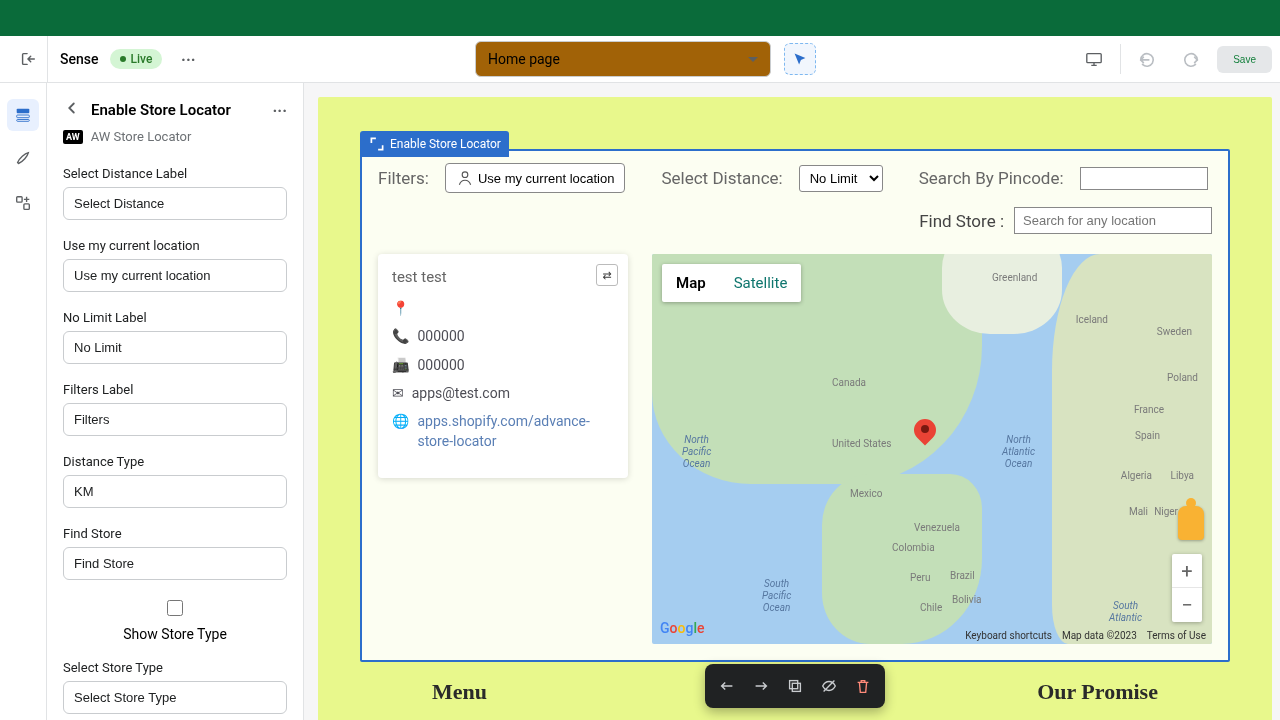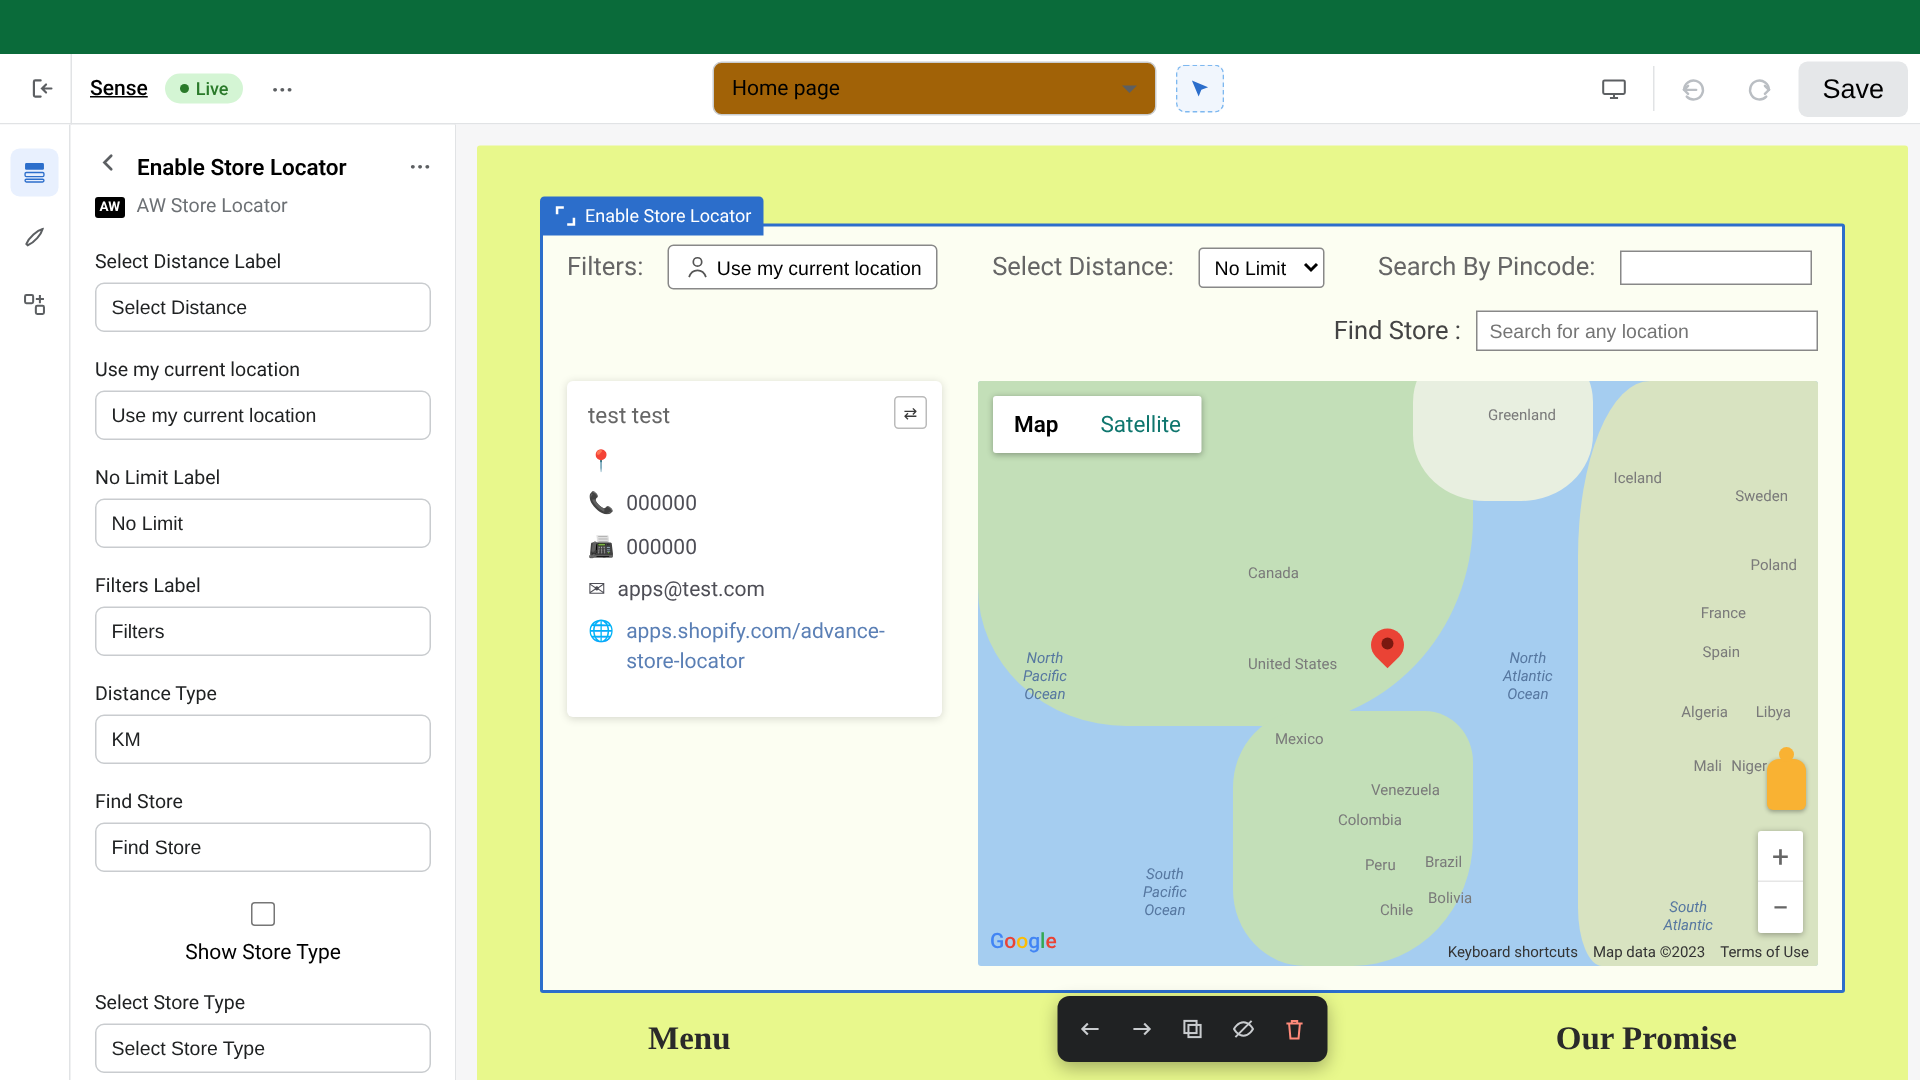--- a/index.html
+++ b/index.html
@@ -4,31 +4,31 @@
 <style>
 * { box-sizing: border-box; margin: 0; padding: 0; }
 body { font-family: -apple-system, BlinkMacSystemFont, "Segoe UI", Roboto, sans-serif; background: #fff; width: 1280px; height: 720px; overflow: hidden; }
 
 
 .topgreen { position: absolute; top: 0; left: 0; right: 0; height: 36px; background: #0a6b3a; }
 
 
 .header { position: absolute; top: 36px; left: 0; right: 0; height: 47px; background: #fff; border-bottom: 1px solid #e1e3e5; display: flex; align-items: center; padding: 0 8px; }
 .header-exit { width: 40px; height: 47px; display: flex; align-items: center; justify-content: center; border-right: 1px solid #e1e3e5; cursor: pointer; }
-.header-title { padding: 0 12px; font-size: 14px; font-weight: 500; text-decoration: underline; }
+.header-title { padding: 0 12px; font-size: 14px; font-weight: 500; }
 .live-badge { background: #d4f5d4; color: #2a7a2a; font-size: 12px; padding: 3px 10px; border-radius: 10px; font-weight: 500; display: flex; align-items: center; gap: 4px; }
 .live-badge::before { content: ""; width: 6px; height: 6px; background: #2a7a2a; border-radius: 50%; }
 .header-more { margin-left: 10px; width: 32px; height: 32px; display: flex; align-items: center; justify-content: center; border-radius: 6px; cursor: pointer; font-weight: bold; color: #5c5f62; }
 .page-select { position: absolute; left: 475px; width: 296px; height: 36px; border: 1px solid #c9cccf; border-radius: 6px; display: flex; align-items: center; padding: 0 12px; font-size: 14px; cursor: pointer; background: #a16207; }
 .page-select::after { content: ""; position: absolute; right: 12px; border: 5px solid transparent; border-top-color: #5c5f62; margin-top: 5px; }
 .inspector-btn { position: absolute; left: 784px; width: 32px; height: 32px; border: 1px dashed #7eb8f0; border-radius: 6px; display: flex; align-items: center; justify-content: center; cursor: pointer; background: #f1f6fd; }
 .header-right { position: absolute; right: 8px; display: flex; align-items: center; gap: 8px; }
 .header-icon { width: 36px; height: 36px; display: flex; align-items: center; justify-content: center; cursor: pointer; color: #5c5f62; border-radius: 4px; }
 .header-sep { width: 1px; height: 30px; background: #e1e3e5; }
-.save-btn { background: #e5e7e9; color: #000000; border: none; padding: 8px 16px; border-radius: 6px; font-size: 18px; cursor: not-allowed; }
+.save-btn { background: #e5e7e9; color: #15803d; border: none; padding: 8px 16px; border-radius: 6px; font-size: 10px; cursor: not-allowed; }
 
 
 .leftrail { position: absolute; top: 83px; left: 0; width: 47px; bottom: 0; background: #fff; border-right: 1px solid #e1e3e5; display: flex; flex-direction: column; align-items: center; padding-top: 16px; gap: 12px; }
 .rail-btn { width: 32px; height: 32px; border-radius: 6px; display: flex; align-items: center; justify-content: center; cursor: pointer; color: #5c5f62; }
 .rail-btn.active { background: #e8f0fe; color: #2c6ecb; }
 
 
 .sidebar { position: absolute; top: 83px; left: 47px; width: 257px; bottom: 0; background: #fff; border-right: 1px solid #e1e3e5; overflow-y: auto; }
 .sidebar-head { display: flex; align-items: center; padding: 16px 16px 8px; gap: 10px; }
 .back-btn { cursor: pointer; font-size: 18px; color: #5c5f62; }
@@ -48,21 +48,21 @@
 .canvas { position: absolute; top: 83px; left: 304px; right: 0; bottom: 0; background: #f6f6f7; padding: 14px 8px 0 14px; overflow: hidden; }
 .preview { background: #e8f88c; width: 100%; height: 100%; border-radius: 2px; position: relative; padding-top: 34px; }
 .block-tag { position: absolute; top: 34px; left: 42px; background: #2c6ecb; color: #fff; font-size: 12px; padding: 4px 8px; border-radius: 3px 3px 0 0; z-index: 3; display: flex; align-items: center; gap: 4px; }
 .storelocator { position: absolute; top: 52px; left: 42px; right: 42px; bottom: 58px; background: #fcfef2; border: 2px solid #2c6ecb; border-radius: 2px; padding: 12px 16px; }
 .sl-row1 { display: flex; align-items: center; gap: 16px; font-size: 17px; color: #555; }
 .sl-row1 .lbl { color: #666; }
 .loc-btn { border: 1px solid #888; background: #fff; padding: 5px 10px; border-radius: 4px; font-size: 13px; display: flex; align-items: center; gap: 4px; cursor: pointer; }
 .dist-select { border: 1px solid #888; background: #fff; padding: 4px 6px; font-size: 13px; border-radius: 3px; width: 84px; }
 .pin-input { border: 1px solid #888; background: #fff; padding: 3px 6px; width: 128px; font-size: 13px; }
 .sl-row2 { display: flex; justify-content: flex-end; align-items: center; gap: 10px; margin-top: 14px; font-size: 17px; color: #444; }
-.find-input { border: 1px solid #888; background: #fff; padding: 5px 8px; width: 228px; font-size: 13px; }
+.find-input { border: 1px solid #888; background: #fff; padding: 5px 8px; width: 198px; font-size: 13px; }
 .sl-body { display: flex; gap: 24px; margin-top: 20px; height: 390px; }
 .store-card { width: 250px; background: #fff; border-radius: 4px; box-shadow: 0 1px 6px rgba(0,0,0,0.15); padding: 14px 14px 18px; font-size: 14px; color: #3a3a3a; align-self: flex-start; position: relative; }
 .store-card h4 { font-size: 15px; color: #666; font-weight: 400; margin-bottom: 12px; }
 .store-card .line { display: flex; gap: 8px; margin-bottom: 8px; color: #4e4e56; line-height: 1.45; }
 .store-card a { color: #5a7fb5; text-decoration: none; }
 .store-card .cardbtn { position: absolute; top: 10px; right: 10px; border: 1px solid #bbb; border-radius: 3px; width: 22px; height: 22px; display: flex; align-items: center; justify-content: center; font-size: 11px; cursor: pointer; background: #fff; }
 .map { flex: 1; background: #a5cdf0; border-radius: 2px; position: relative; overflow: hidden; }
 .map-controls { position: absolute; top: 10px; left: 10px; background: #fff; border-radius: 2px; box-shadow: 0 1px 4px rgba(0,0,0,0.3); display: flex; }
 .map-controls div { padding: 10px 14px; font-size: 15px; cursor: pointer; color: #0f766e; }
 .map-controls div.active { font-weight: 600; color: #000; }

